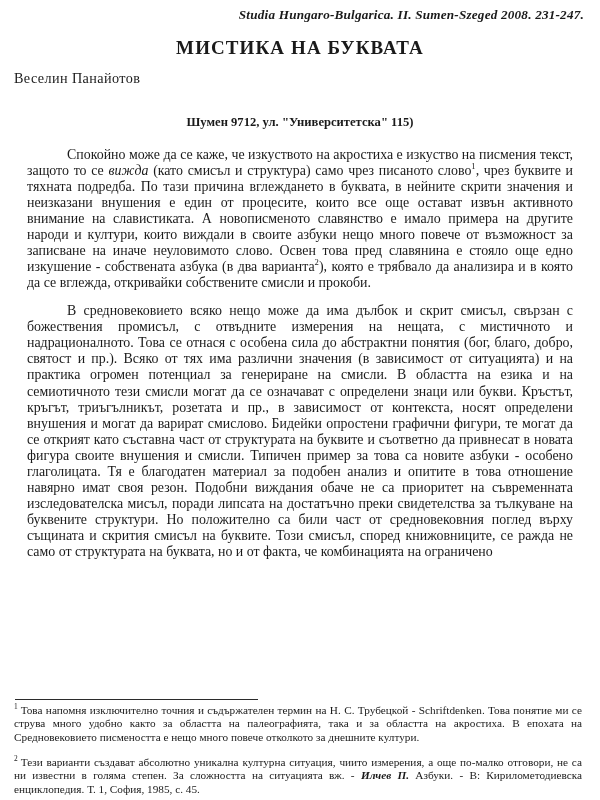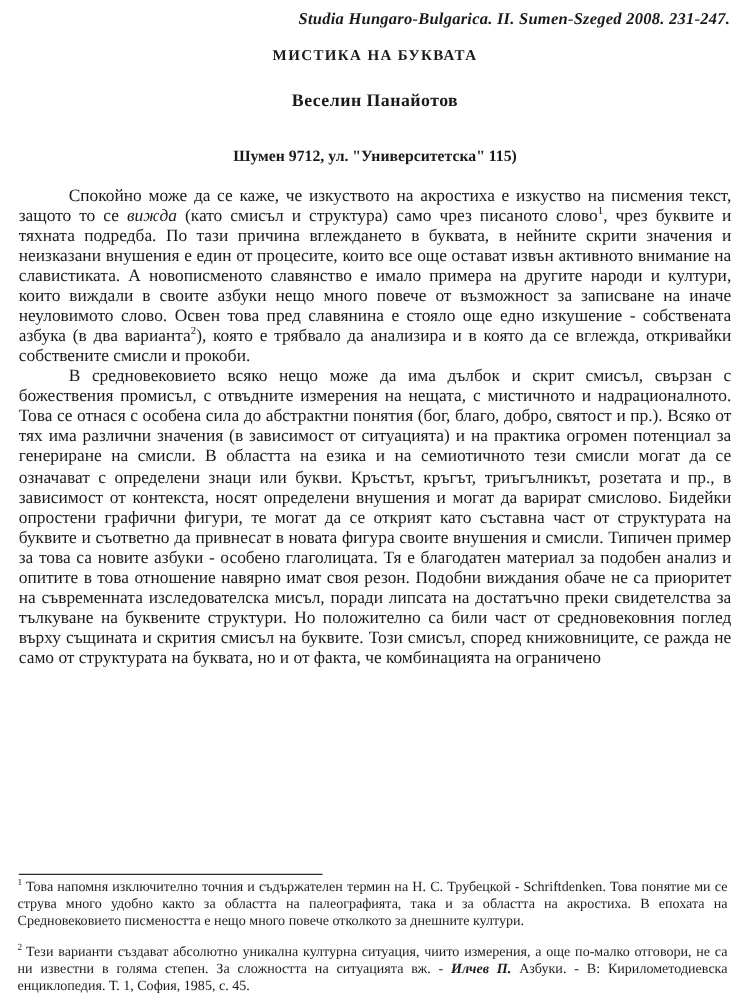--- a/index.html
+++ b/index.html
@@ -31,52 +31,52 @@
     font-weight: bold;
     font-size: 13.2px;
     letter-spacing: 0.2px;
     margin: 3px 2px 0 0;
     white-space: nowrap;
   }
 
   
   .title {
     text-align: center;
-    font-size: 12px;
+    font-size: 19px;
     font-weight: bold;
     letter-spacing: 1.1px;
     margin: 14px 0 2px 0;
   }
   .author {
-    text-align: center;
+    text-align: left;
     font-size: 14.2px;
-    font-weight: bold;
+    font-weight: normal;
     letter-spacing: 0.4px;
-    margin: 21px 0 0 0;
+    margin: 11px 0 0 0;
   }
   .affiliation {
     text-align: center;
     font-size: 12.6px;
     font-weight: bold;
     line-height: 1.42;
     margin: 27px 18px 0 18px;
   }
 
   
   .body-block {
     margin-top: 15px;
     padding: 0 1px;
   }
   .para {
     text-align: justify;
     text-justify: inter-word;
     font-size: 13.9px;
     line-height: 1.155;
     text-indent: 40px;
-    margin: 0;
+    margin: 12px;
     hyphens: none;
   }
   .para + .para { margin-top: 0; }
   .para i { font-style: italic; }
   sup {
     font-size: 0.62em;
     vertical-align: super;
     line-height: 0;
   }
 

